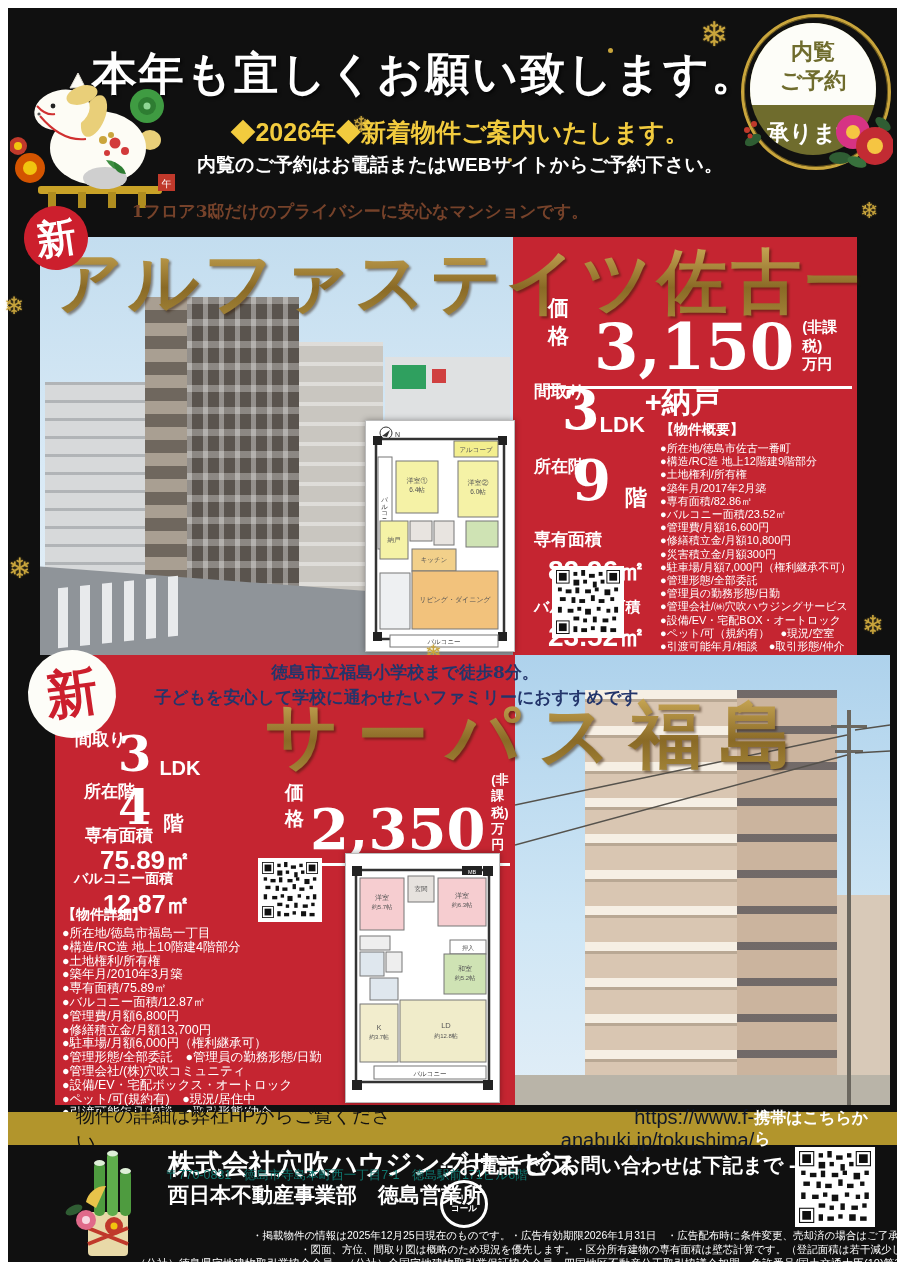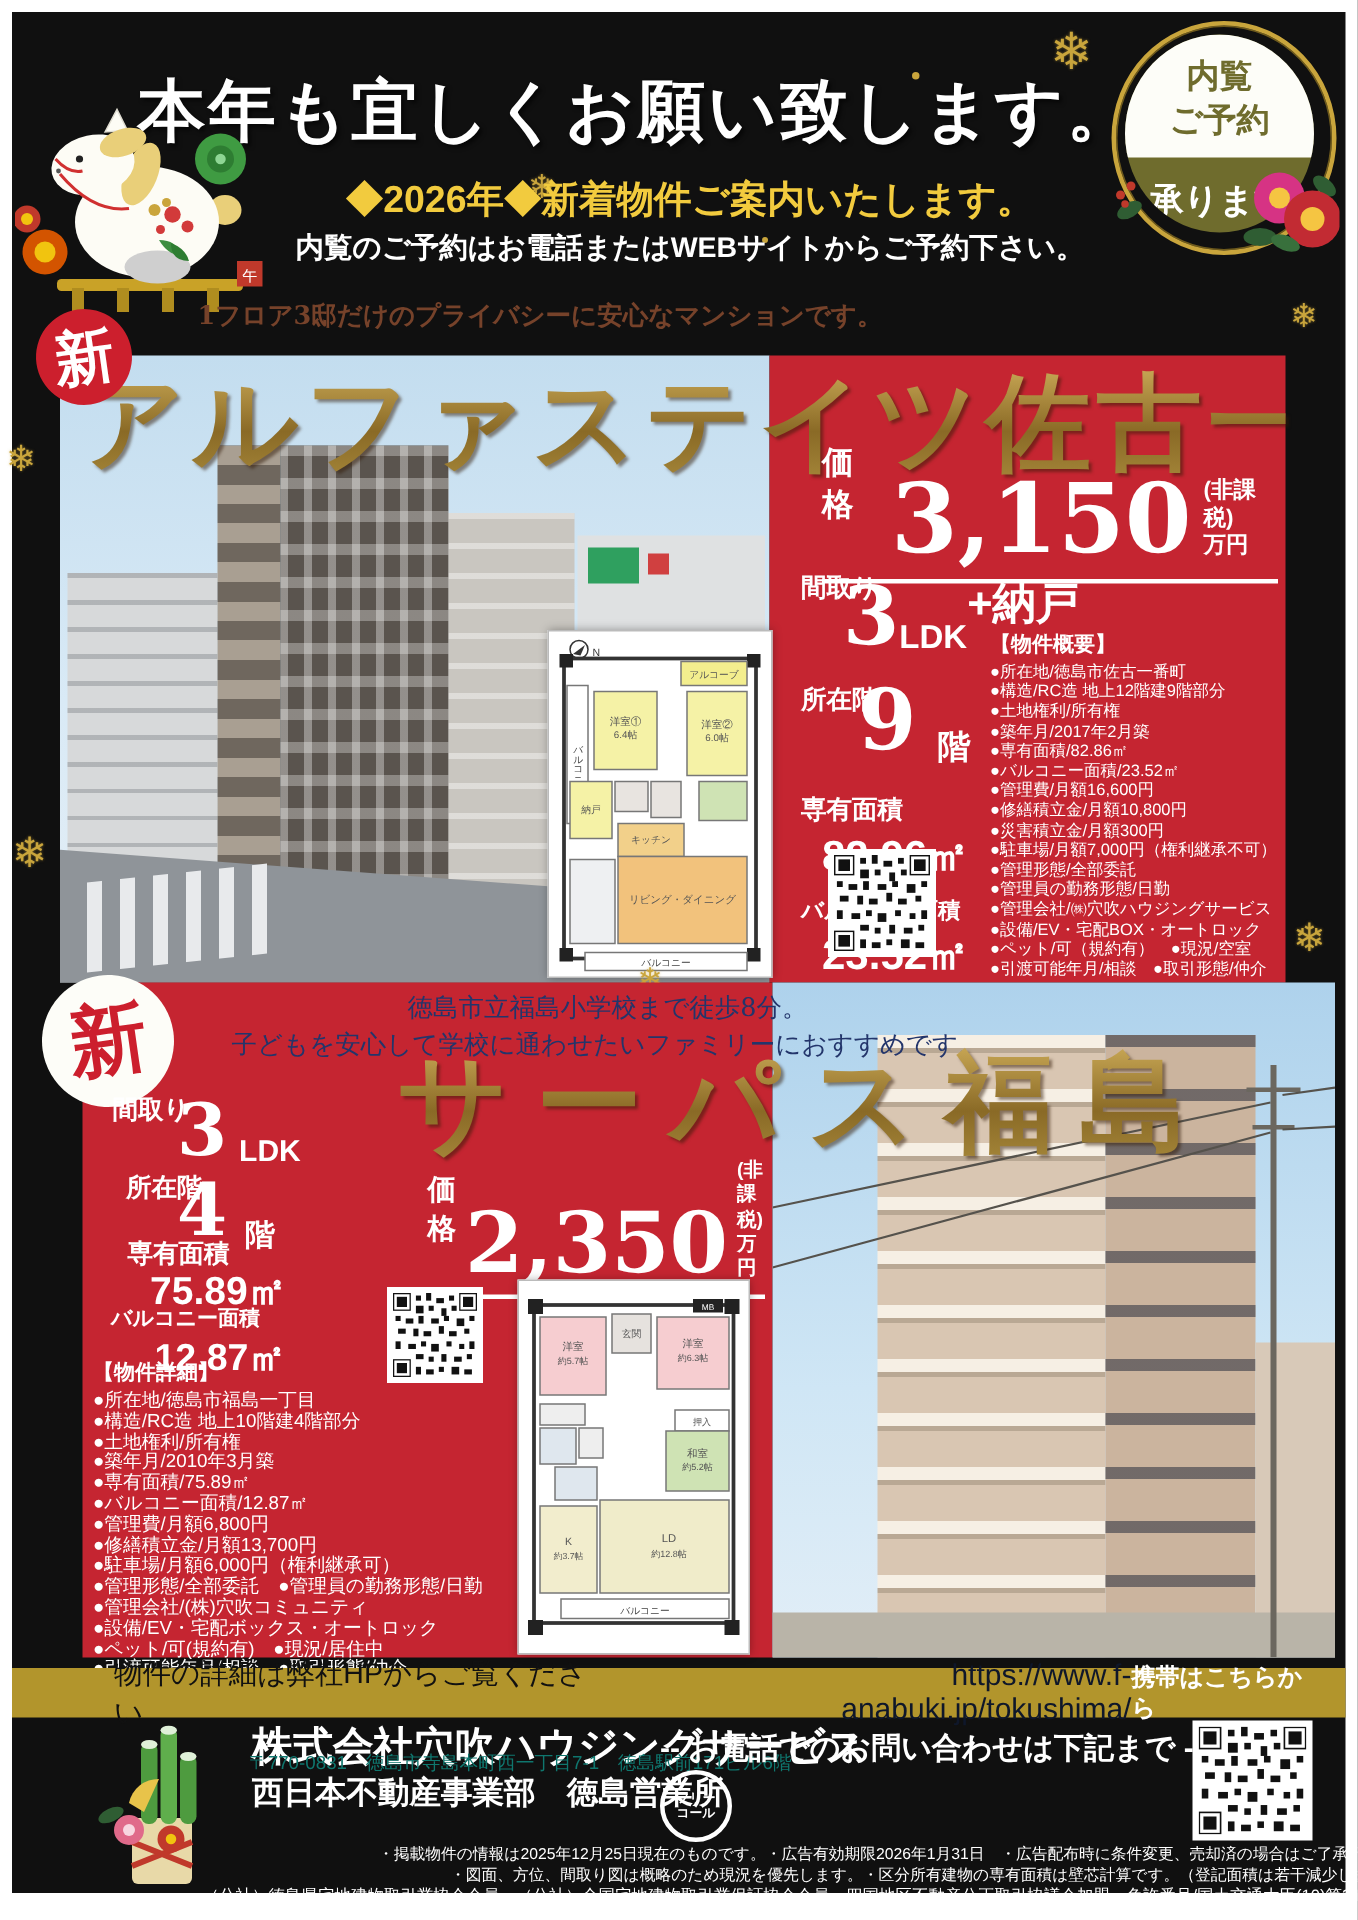--- a/index.html
+++ b/index.html
@@ -30,21 +30,21 @@
   
   .photo1{left:40px;top:237px;width:473px;height:418px;overflow:hidden;
     background:linear-gradient(180deg,#c3ddef 0%,#d9eaf6 55%,#e4eef5 100%);}
   .red1{left:513px;top:237px;width:344px;height:418px;background:#c52531;}
   .red2{left:55px;top:655px;width:460px;height:450px;background:#c52531;}
   .photo2{left:515px;top:655px;width:375px;height:450px;overflow:hidden;
     background:linear-gradient(180deg,#aed2ec 0%,#cfe6f5 60%,#e2eef7 100%);}
   .catch1{left:60px;top:199px;width:600px;text-align:center;color:#76422a;
     font-family:"DejaVu Serif",serif;font-weight:bold;font-size:17px;line-height:1.45;}
   .catch2{left:70px;top:660px;width:670px;text-align:center;color:#23356b;
-    font-family:"DejaVu Serif",serif;font-weight:normal;font-size:17px;line-height:1.45;}
+    font-family:"DejaVu Serif",serif;font-weight:bold;font-size:17px;line-height:1.45;}
   .gold-title{font-family:"DejaVu Serif",serif;font-weight:bold;
     background:linear-gradient(180deg,#c7a654 10%,#8a6a26 55%,#ab8d3e 100%);
     -webkit-background-clip:text;background-clip:text;color:transparent;
     filter:drop-shadow(2px 2px 1px rgba(50,25,5,.5));white-space:nowrap;}
   .title1{left:52px;top:236px;width:805px;font-size:70px;letter-spacing:4px;text-align:center;}
   .title2{left:225px;top:688px;width:625px;font-size:72px;letter-spacing:18px;text-align:center;}
   .new1{left:24px;top:206px;width:64px;height:64px;border-radius:50%;background:#cc1f2d;
     color:#fff;font-family:"DejaVu Serif",serif;font-weight:bold;font-size:40px;
     display:flex;align-items:center;justify-content:center;transform:rotate(-8deg);}
   .new2{left:28px;top:650px;width:88px;height:88px;border-radius:50%;background:#fdfdf8;

